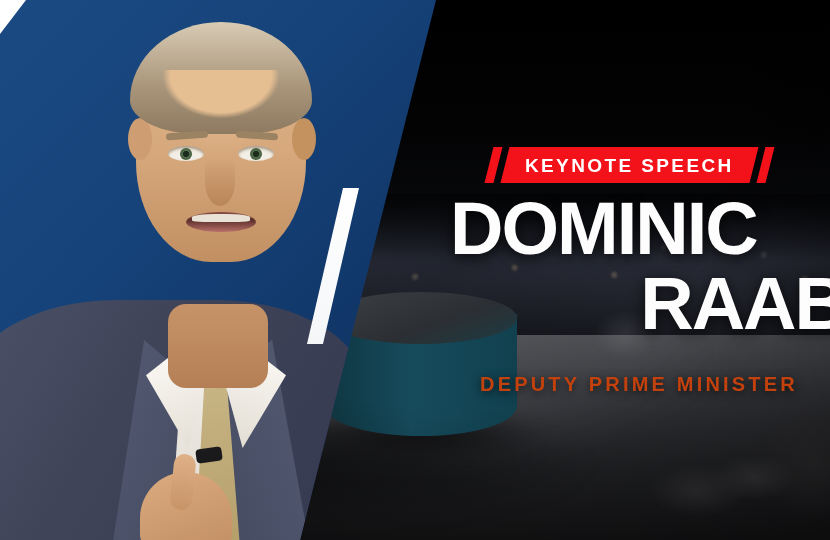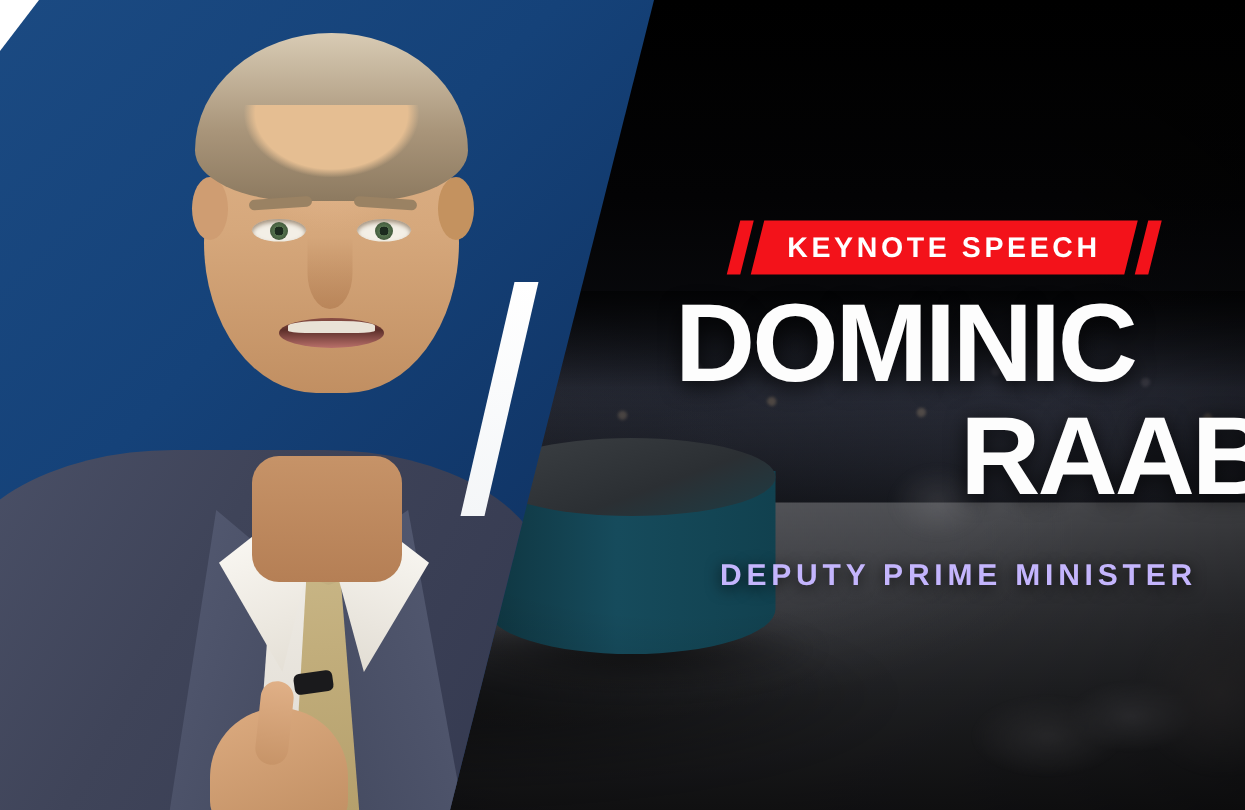--- a/index.html
+++ b/index.html
@@ -313,21 +313,21 @@
     white-space:nowrap;
     text-shadow:0 3px 14px rgba(0,0,0,.75);
   }
   .name-line-1 { text-align:left; }
   .name-line-2 { text-align:right; padding-right:4px; margin-top:8px; }
 
   .role {
     position:absolute; left:448px; top:373px;
     width:382px;
     text-align:center;
-    color:#c4b5fd;
+    color:#c2410c;
     font-size:20px;
     font-weight:700;
     letter-spacing:3.2px;
     white-space:nowrap;
     text-shadow:0 2px 10px rgba(0,0,0,.8);
   }
 </style>
 </head>
 <body>
 

